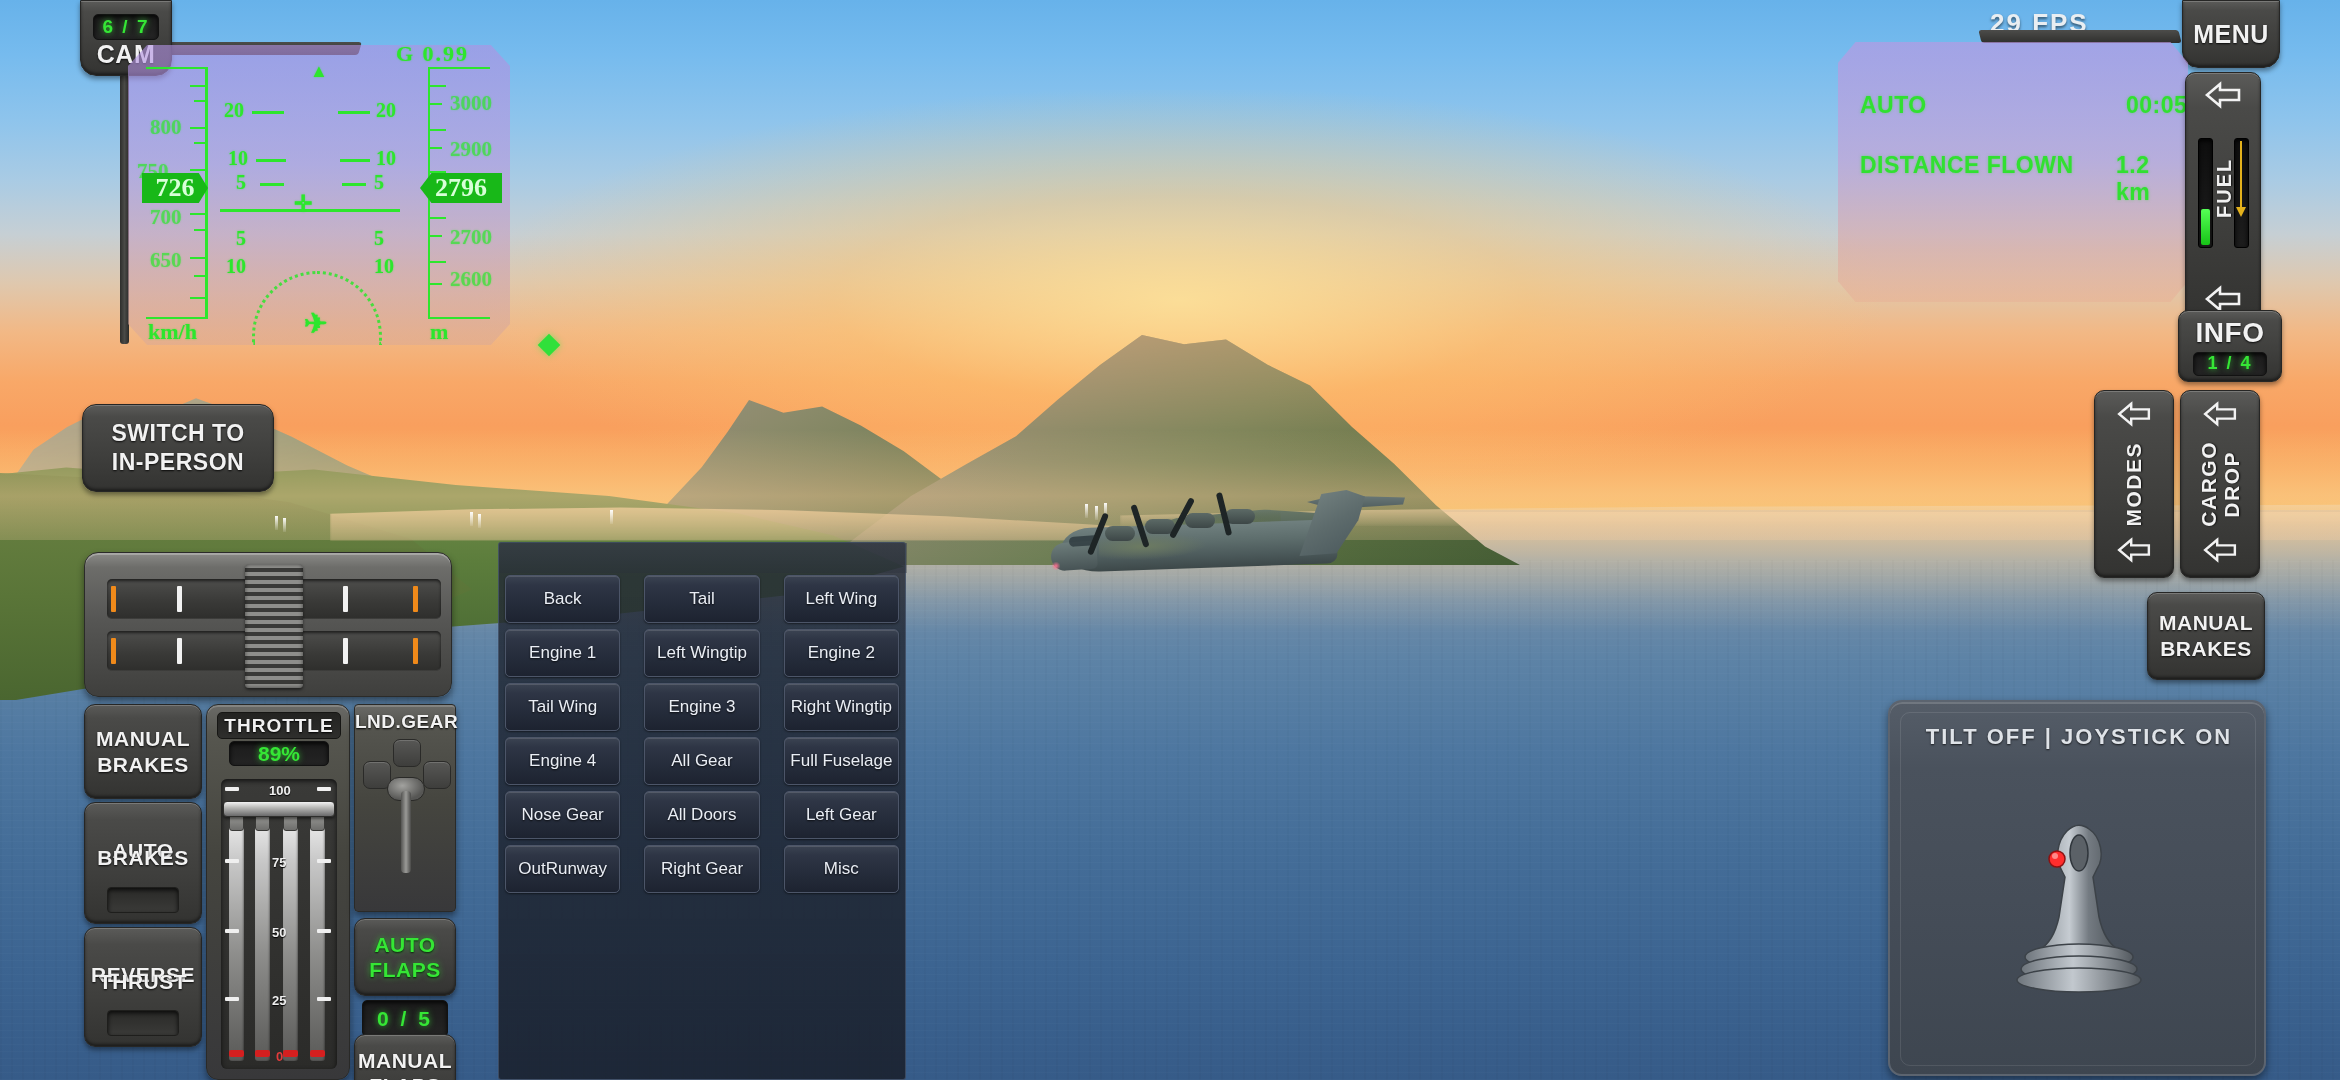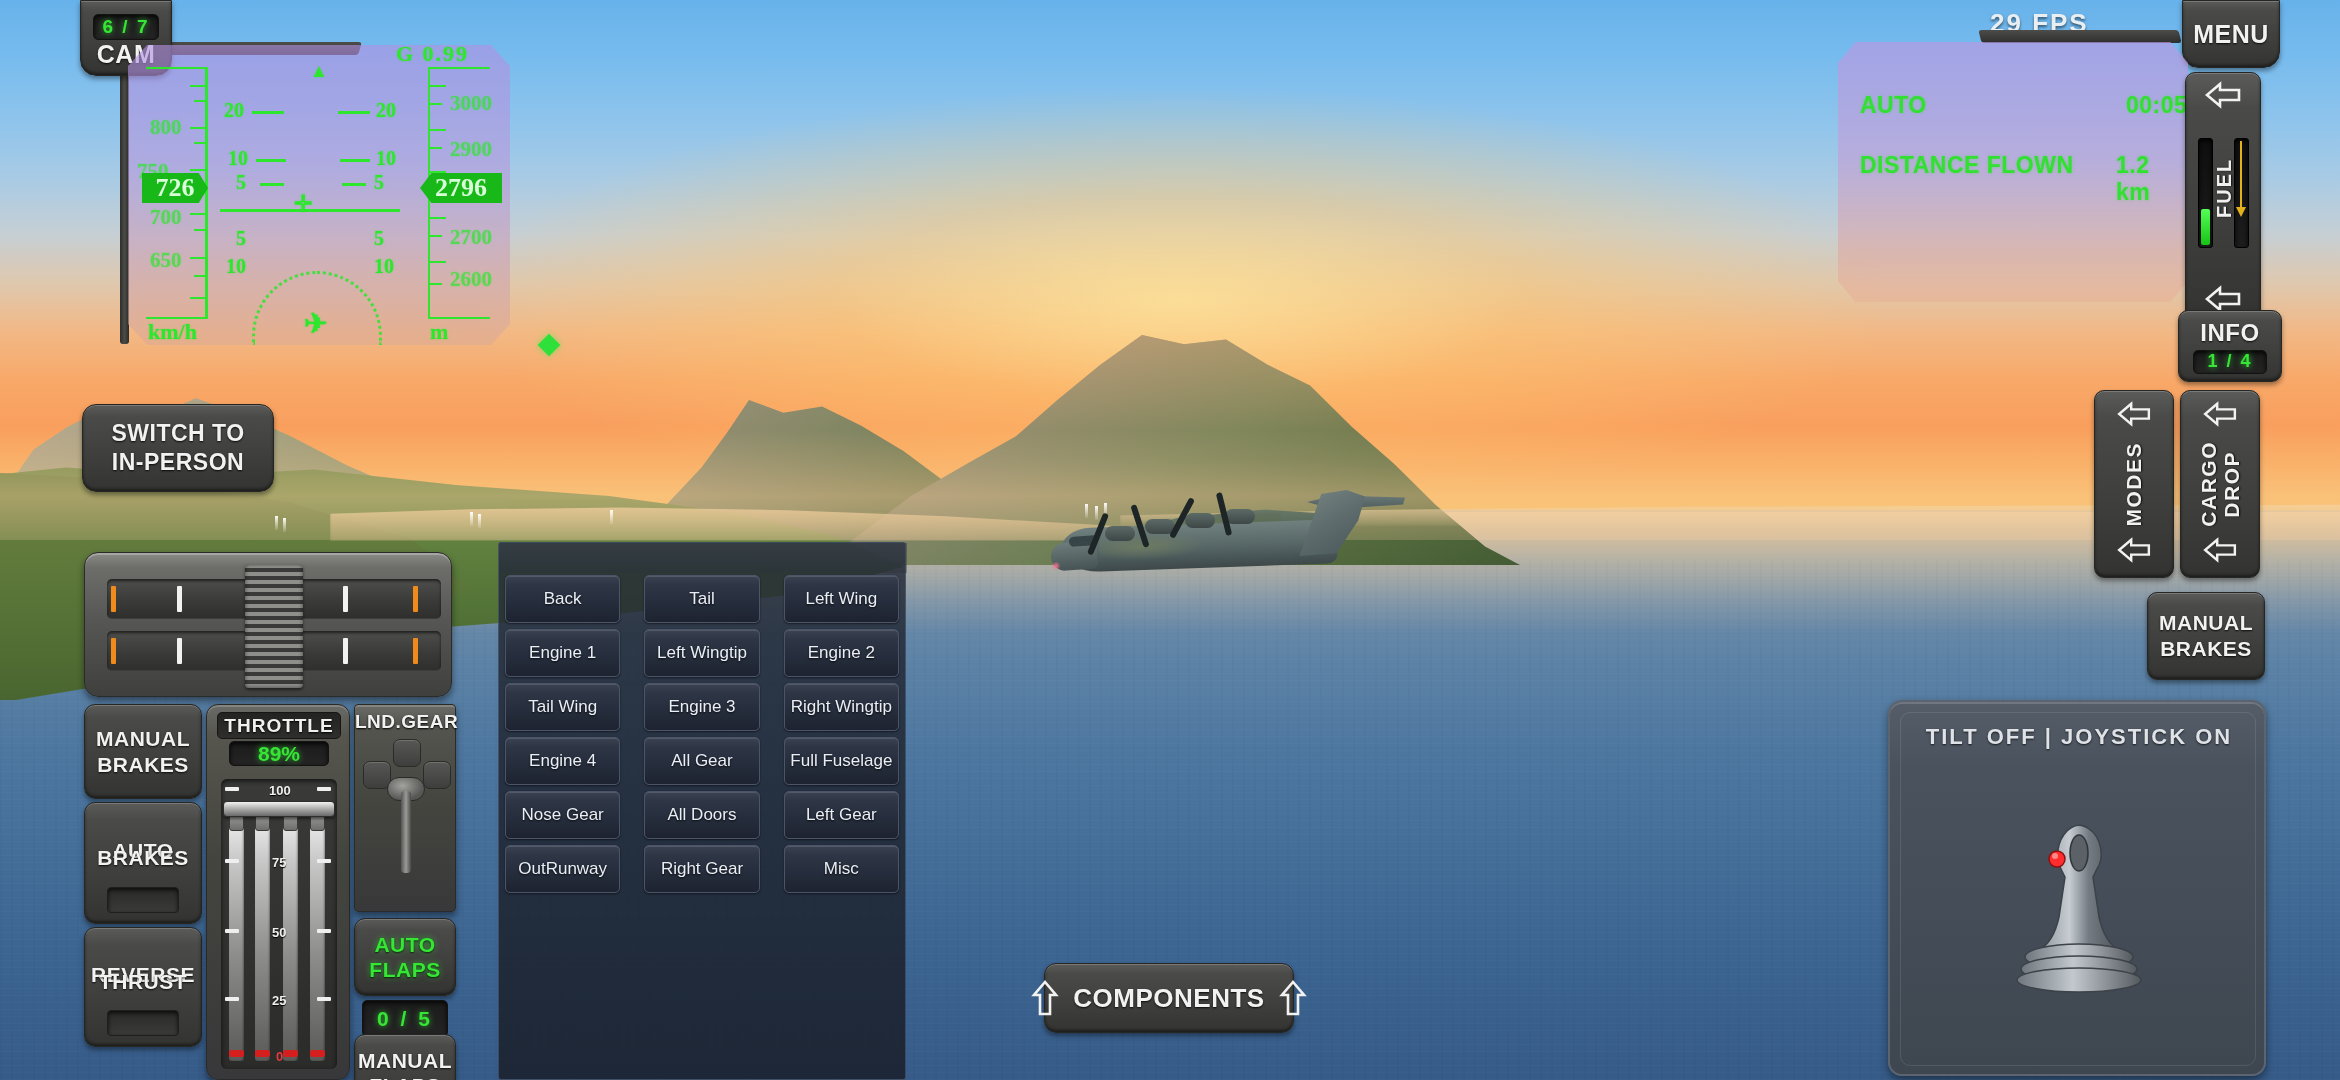--- a/index.html
+++ b/index.html
@@ -241,21 +241,21 @@
   .gauge-track { position: absolute; width: 15px; height: 110px;
                  background: linear-gradient(to bottom, #0e0e0e, #1d1d1d);
                  border: 1px solid #000; border-radius: 3px;
                  box-shadow: inset 0 2px 4px rgba(0,0,0,.9); }
   .gauge-fill-green { position: absolute; left: 2px; bottom: 2px; width: 9px;
                       background: linear-gradient(to bottom, #55ff55, #17c317); border-radius: 2px; }
 
   
   #info-btn { position: absolute; left: 2178px; top: 310px; width: 104px; height: 72px;
               border-radius: 10px; flex-direction: column; gap: 3px; }
-  #info-btn-label { font-size: 24px; }
+  #info-btn-label { font-size: 28px; }
   #info-lcd { width: 74px; height: 24px; font-size: 18px; letter-spacing: 2px; }
 
   
   .vtall-btn { position: absolute; width: 80px; height: 188px; border-radius: 10px;
                flex-direction: column; justify-content: space-between; padding: 10px 0; }
   .vtall-label { writing-mode: vertical-rl; transform: rotate(180deg);
                  font-size: 21px; font-weight: bold; letter-spacing: 1.5px; line-height: 1.1;
                  text-align: center; }
   #modes-btn { left: 2094px; top: 390px; }
   #cargo-btn { left: 2180px; top: 390px; }
@@ -714,33 +714,20 @@
       <div class="comp-btn">Full Fuselage</div>
       <div class="comp-btn">Nose Gear</div>
       <div class="comp-btn">All Doors</div>
       <div class="comp-btn">Left Gear</div>
       <div class="comp-btn">OutRunway</div>
       <div class="comp-btn">Right Gear</div>
       <div class="comp-btn">Misc</div>
     </div>
   </div>
 
-  <div id="components-btn" class="btn3d">
-    <span class="up-arrow">
-      <svg width="28" height="38" viewBox="0 0 28 38">
-          <path d="M14 3 L3 16 L9 16 L9 35 L19 35 L19 16 L25 16 Z" fill="none" stroke="#f2f2f2" stroke-width="2.6"></path>
-        </svg>
-    </span>
-    <span>COMPONENTS</span>
-    <span class="up-arrow">
-      <svg width="28" height="38" viewBox="0 0 28 38">
-          <path d="M14 3 L3 16 L9 16 L9 35 L19 35 L19 16 L25 16 Z" fill="none" stroke="#f2f2f2" stroke-width="2.6"></path>
-        </svg>
-    </span>
-  </div>
 
   <div id="joystick-panel">
     <div id="joystick-inner"></div>
     <div id="joystick-title">TILT OFF  |  JOYSTICK ON</div>
     <svg width="140" height="190" viewBox="0 0 140 190" style="position:absolute;left:119px;top:115px">
       <defs>
         <linearGradient id="jsg" x1="0" y1="0" x2="1" y2="0">
           <stop offset="0%" stop-color="#8e959b"></stop>
             <stop offset="38%" stop-color="#c6ccd2"></stop>
           <stop offset="62%" stop-color="#747b82"></stop>

